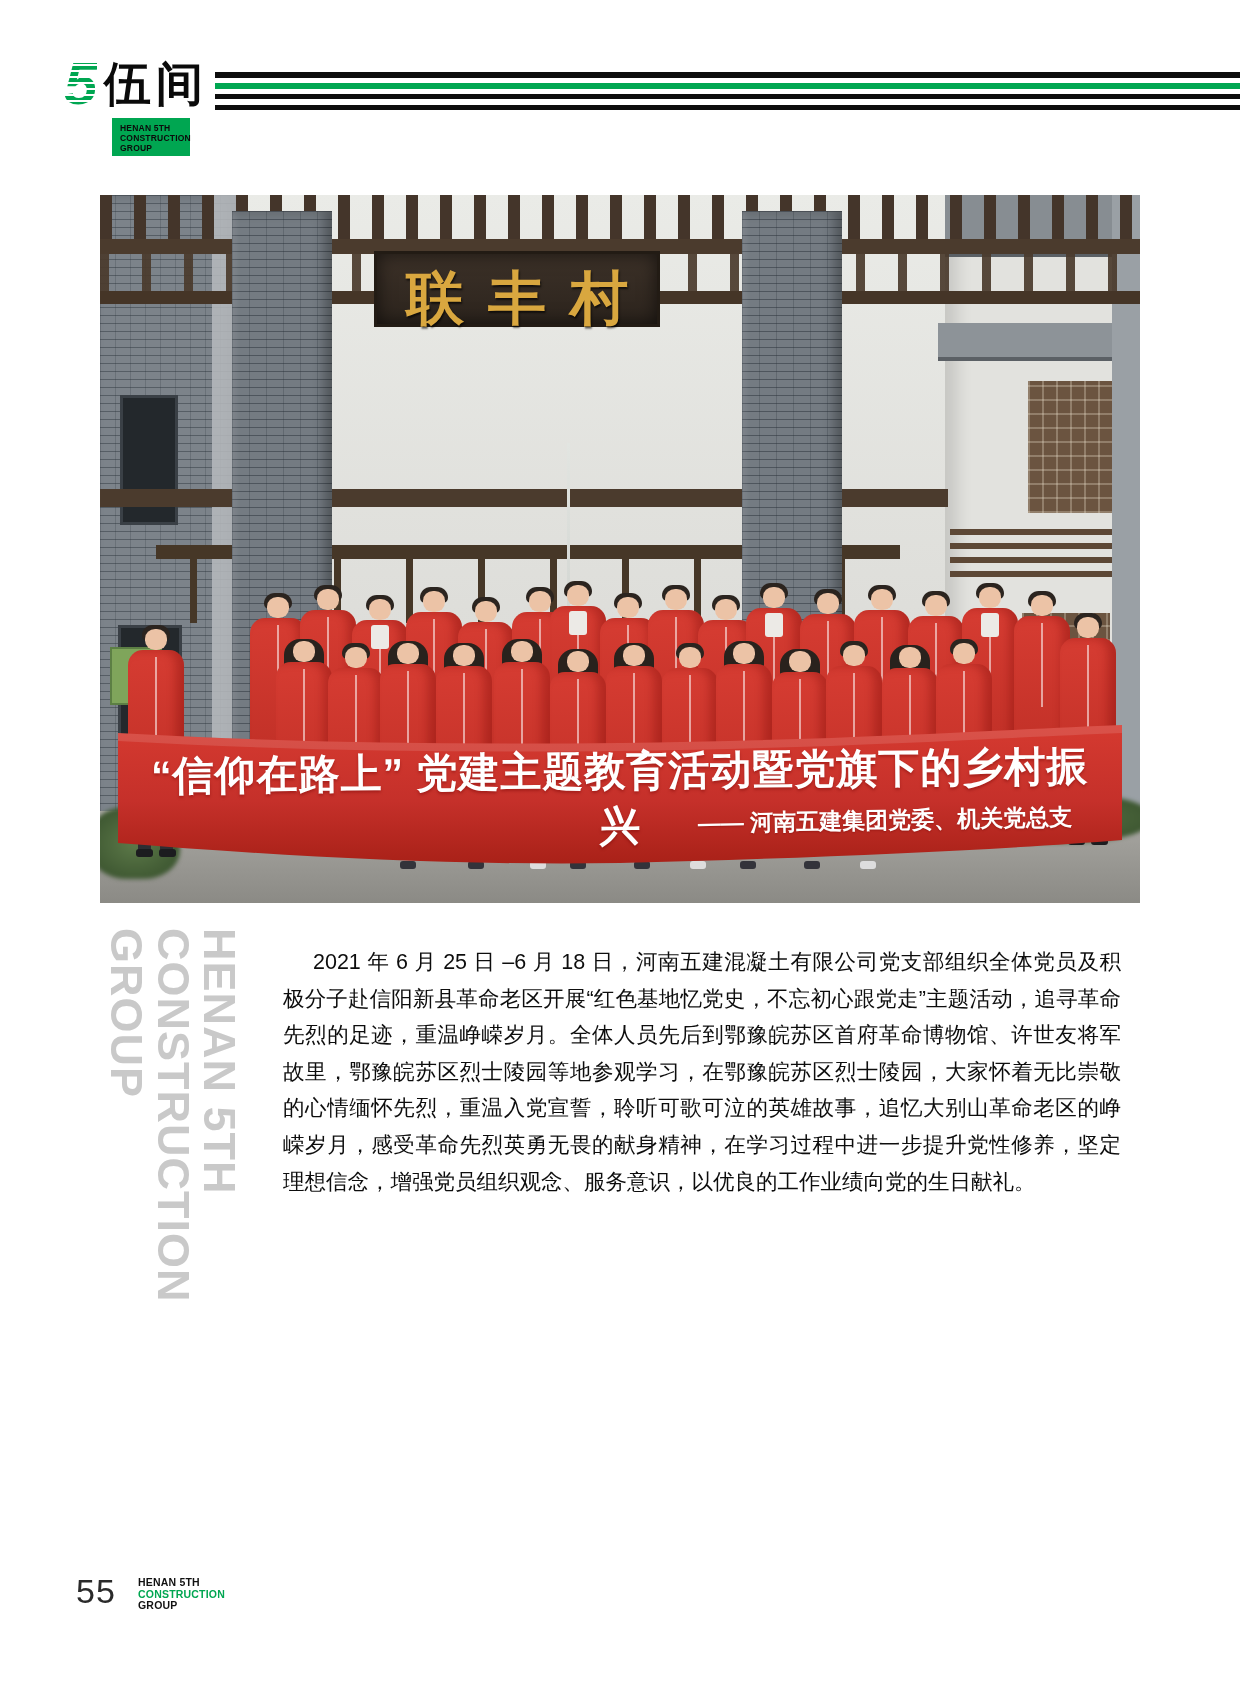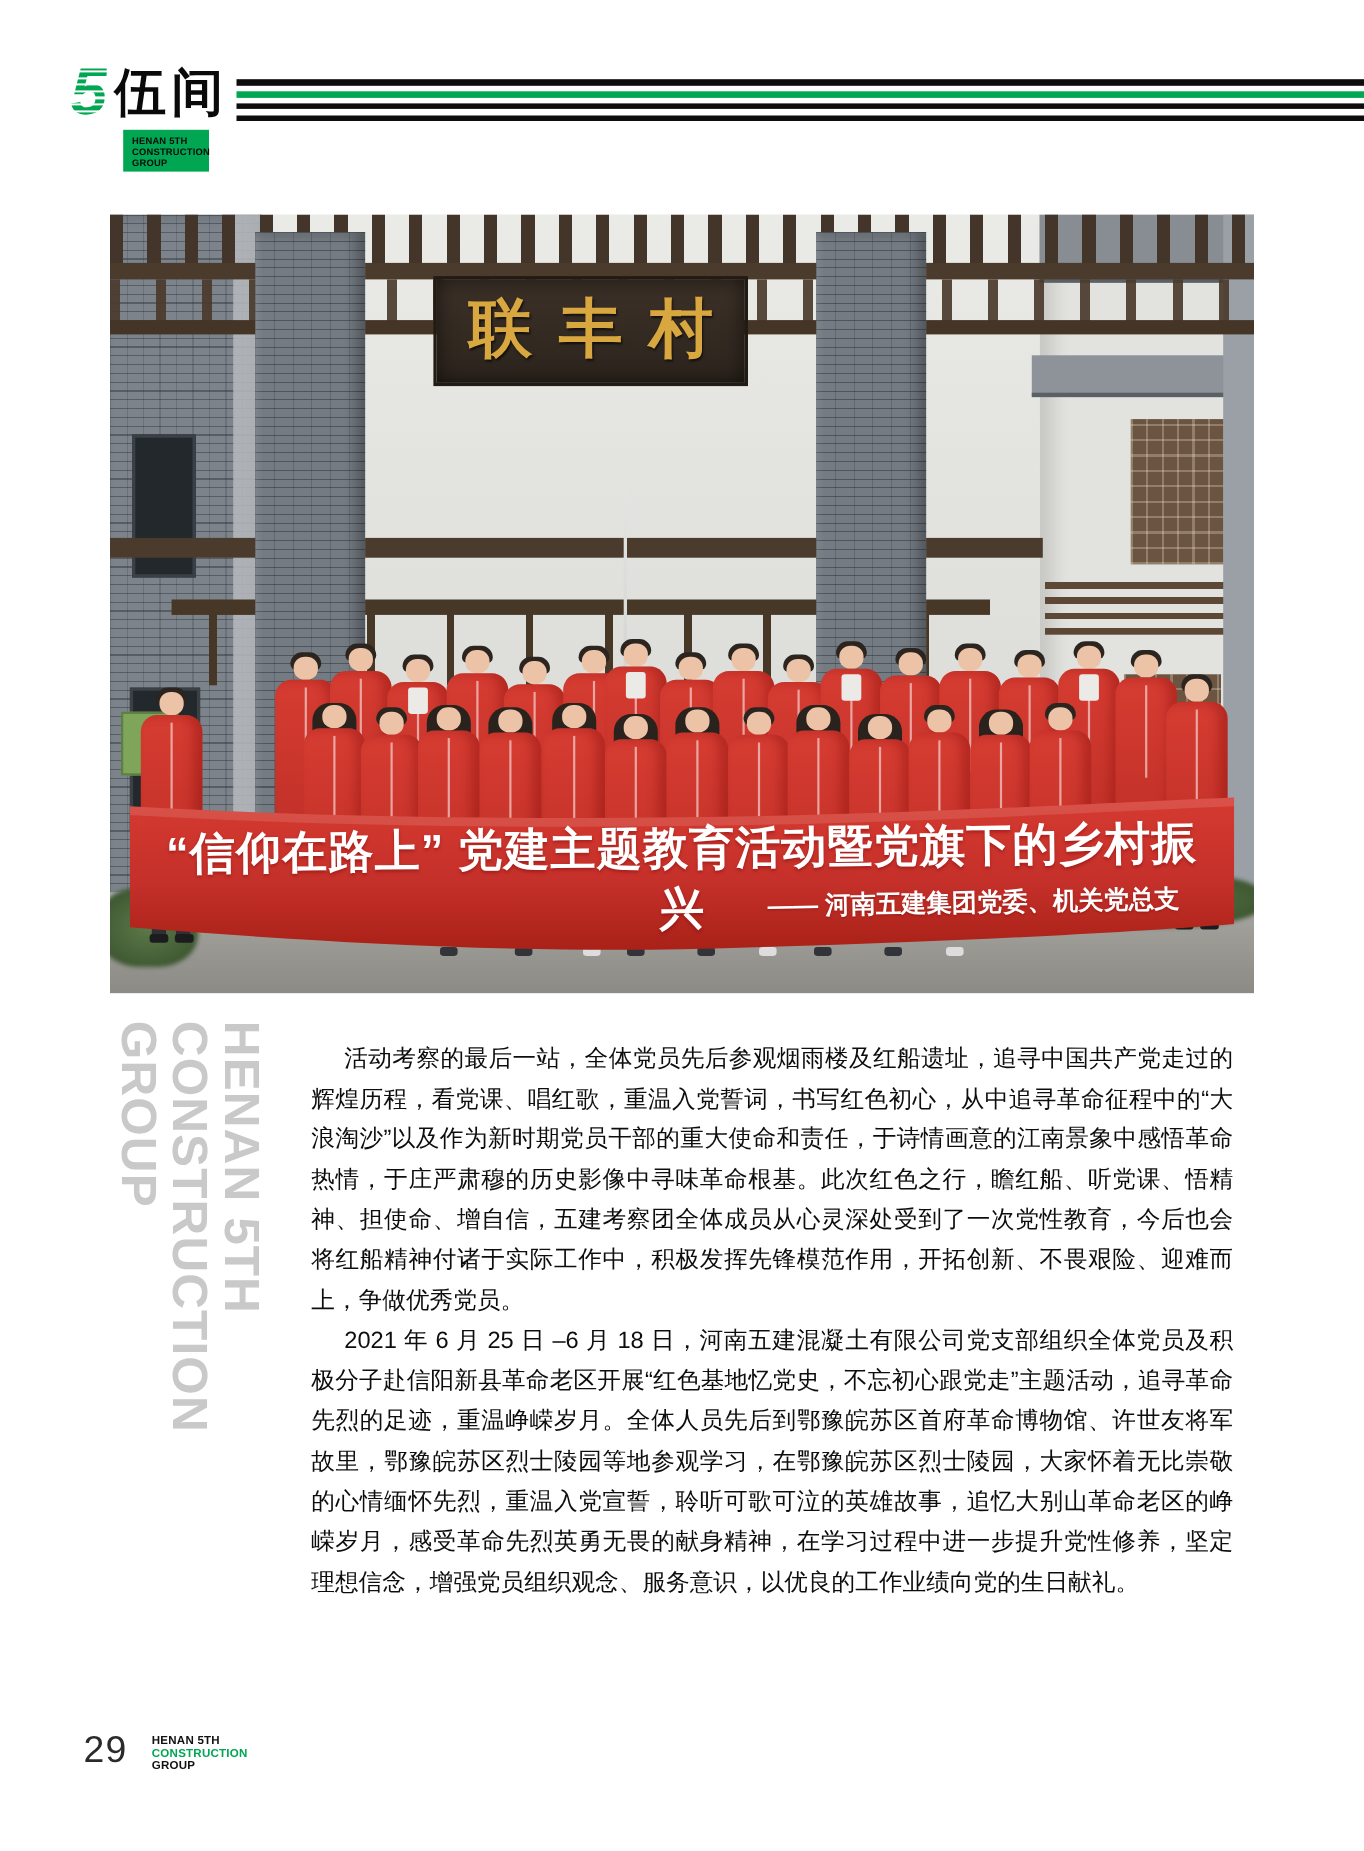--- a/index.html
+++ b/index.html
@@ -59,21 +59,21 @@
       background-image:repeating-linear-gradient(0deg,rgba(235,225,205,.3) 0 2px,rgba(0,0,0,0) 2px 14px),
                        repeating-linear-gradient(90deg,rgba(235,225,205,.3) 0 2px,rgba(0,0,0,0) 2px 14px);}
   .balcony{left:850px;top:330px;width:190px;height:52px;
       background:repeating-linear-gradient(0deg,#5d4836 0 6px,rgba(0,0,0,0) 6px 14px);}
   .right-col{left:1012px;top:0;width:28px;height:642px;background:#9aa0a5;}
   .pillar{top:16px;width:100px;height:600px;
       background-color:#747b82;
       background-image:repeating-linear-gradient(to bottom,rgba(40,48,56,.5) 0 1px,rgba(0,0,0,0) 1px 8px),
                        repeating-linear-gradient(to right,rgba(40,48,56,.25) 0 1px,rgba(0,0,0,0) 1px 17px);
       box-shadow:inset -8px 0 12px rgba(0,0,0,.3),inset 3px 0 6px rgba(255,255,255,.12);}
-  .plaque{left:294px;top:56px;width:286px;height:100px;
+  .plaque{left:274px;top:56px;width:286px;height:76px;
       background:linear-gradient(#3c3128,#2c241d);border:3px solid #221b14;box-sizing:border-box;
       box-shadow:inset 0 0 18px rgba(0,0,0,.6);text-align:center;}
   .plaque span{position:static;font-family:"Liberation Serif",serif;font-weight:700;font-size:58px;
       line-height:90px;color:#d9a73f;letter-spacing:24px;padding-left:24px;
       text-shadow:1px 2px 2px rgba(0,0,0,.65);}
   .flagpole{left:467px;top:248px;width:3px;height:345px;background:linear-gradient(#e2e5e1,#c3c6c2);}
   .sculpt-head{left:598px;top:486px;width:40px;height:40px;border-radius:50%;background:#c04a42;
       box-shadow:inset 0 0 0 5px rgba(255,255,255,.55);}
   .sculpt-stem{left:612px;top:524px;width:12px;height:66px;background:#c04a42;}
   .pavement{left:0;top:616px;width:1040px;height:92px;background:linear-gradient(#aaa9a4,#8b8a85);}
@@ -406,24 +406,23 @@
     <div class="banner-l1">“信仰在路上” 党建主题教育活动暨党旗下的乡村振兴</div>
     <div class="banner-l2">—— 河南五建集团党委、机关党总支</div>
   </div>
 
 
   <div class="watermark">HENAN 5TH
 CONSTRUCTION
 GROUP</div>
 
   <div class="article">
-    <p>活动考察的最后一站，全体党员先后参观烟雨楼及红船遗址，追寻中国共产党走过的辉煌历程，看党课、唱红歌，重温入党誓词，书写红色初心，从中追寻革命征程中的“大浪淘沙”以及作为新时期党员干部的重大使命和责任，于诗情画意的江南景象中感悟革命热情，于庄严肃穆的历史影像中寻味革命根基。此次红色之行，瞻红船、听党课、悟精神、担使命、增自信，五建考察团全体成员从心灵深处受到了一次党性教育，今后也会将红船精神付诸于实际工作中，积极发挥先锋模范作用，开拓创新、不畏艰险、迎难而上，争做优秀党员。</p>
     <p>2021 年 6 月 25 日 –6 月 18 日，河南五建混凝土有限公司党支部组织全体党员及积极分子赴信阳新县革命老区开展“红色基地忆党史，不忘初心跟党走”主题活动，追寻革命先烈的足迹，重温峥嵘岁月。全体人员先后到鄂豫皖苏区首府革命博物馆、许世友将军故里，鄂豫皖苏区烈士陵园等地参观学习，在鄂豫皖苏区烈士陵园，大家怀着无比崇敬的心情缅怀先烈，重温入党宣誓，聆听可歌可泣的英雄故事，追忆大别山革命老区的峥嵘岁月，感受革命先烈英勇无畏的献身精神，在学习过程中进一步提升党性修养，坚定理想信念，增强党员组织观念、服务意识，以优良的工作业绩向党的生日献礼。</p>
   </div>
 
-  <div class="pagenum">29</div>
+  <div class="pagenum">55</div>
   <div class="footer-brand">
     <div>HENAN 5TH</div>
     <div class="grn">CONSTRUCTION</div>
     <div>GROUP</div>
   </div>
 
 </div>
 
 </body></html>

